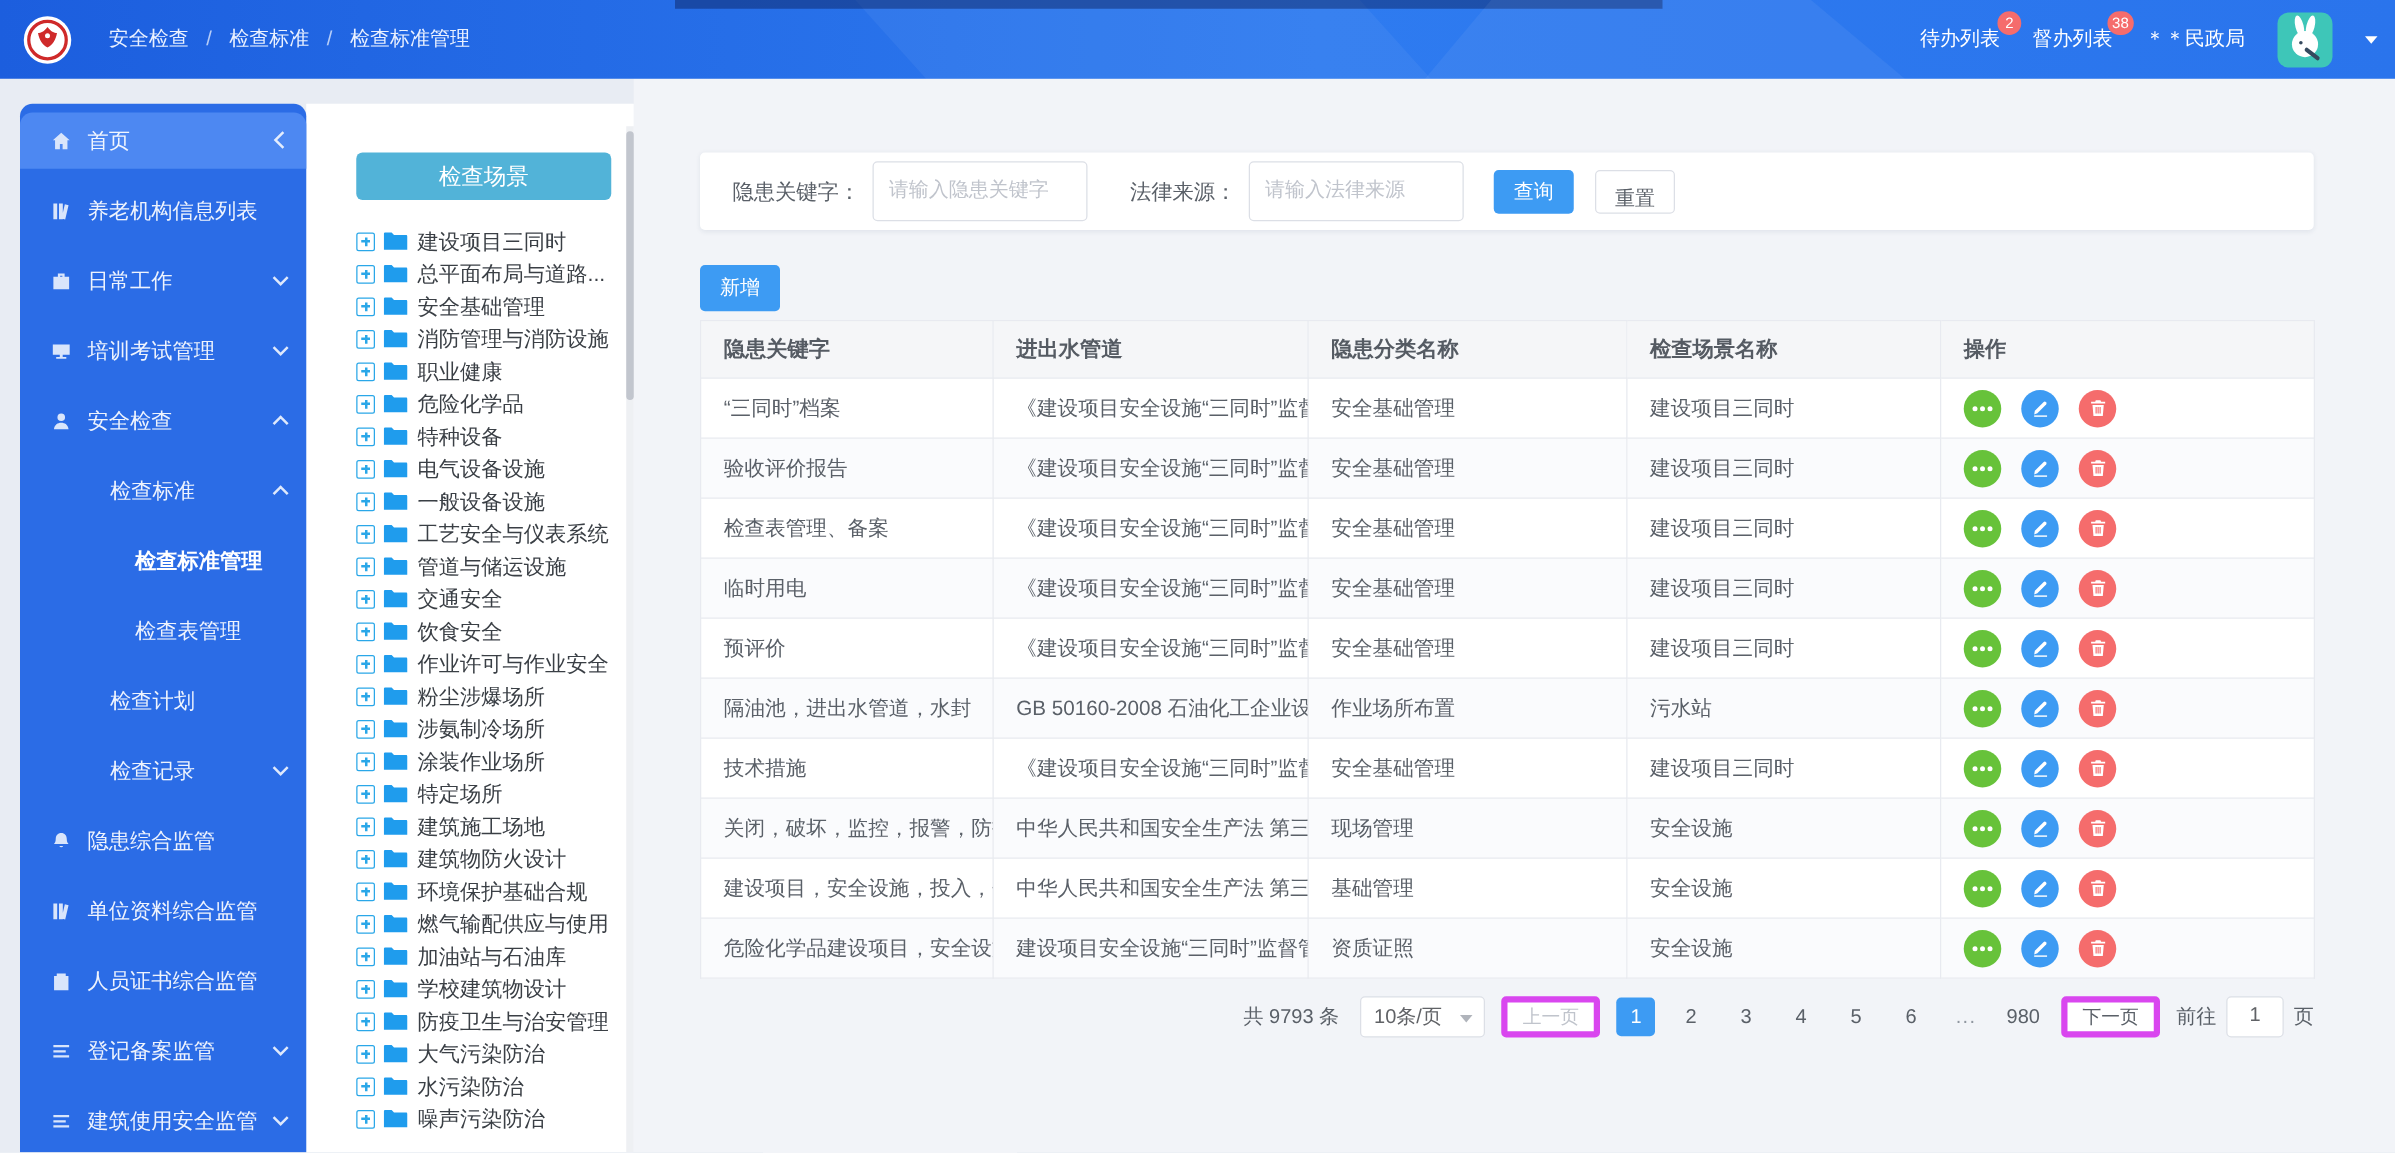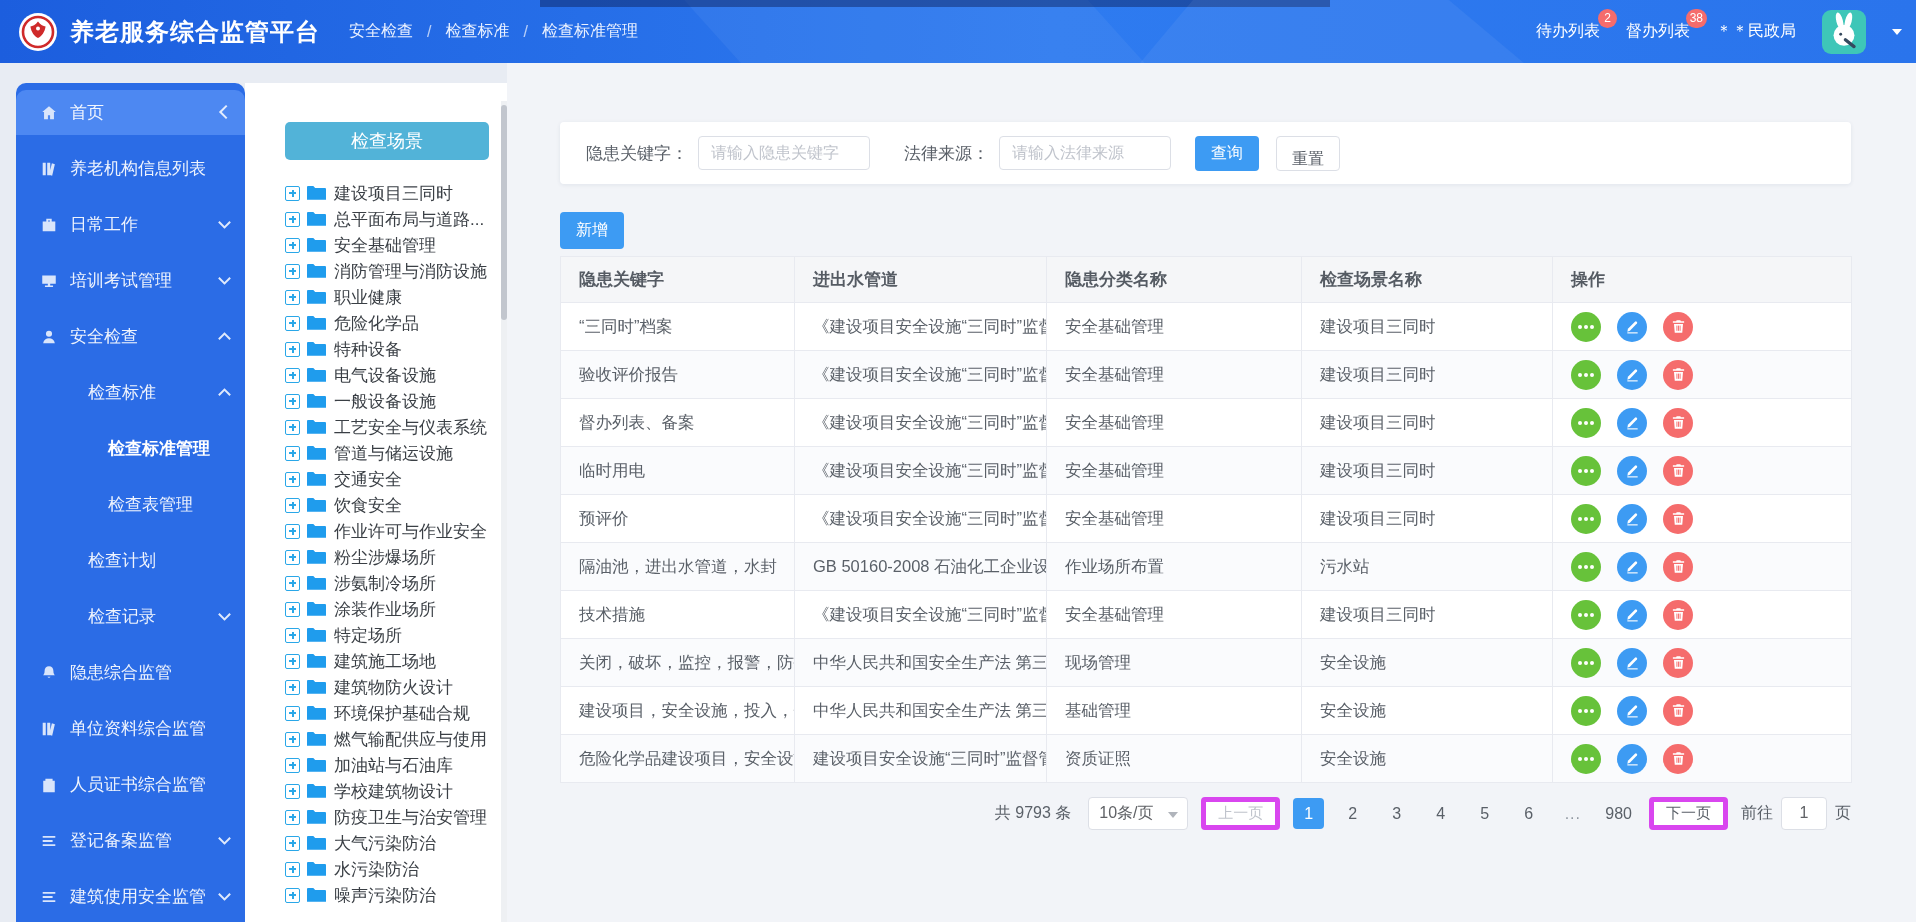--- a/index.html
+++ b/index.html
@@ -50,21 +50,21 @@
   .plusbox::after{content:"";position:absolute;top:3px;bottom:3px;left:50%;width:2px;margin-left:-1px;background:#2aa7e8;}
   .folder{width:19px;height:16px;margin-left:7px;flex:0 0 auto;}
   .tlabel{margin-left:8px;font-size:17px;color:#3a3f45;}
   .vscroll{position:absolute;right:0;top:18px;bottom:0;width:6px;background:#eef0f3;}
   .vthumb{position:absolute;top:4px;left:0;width:6px;height:215px;background:#c2c6ce;border-radius:3px;cursor:pointer;}
 
   
   .main{position:absolute;left:507px;top:63px;width:1409px;height:859px;background:#f2f4f8;}
   .fcard{position:absolute;left:53px;top:59px;width:1291px;height:62px;background:#fff;border-radius:4px;box-shadow:0 1px 4px rgba(30,50,90,.08);display:flex;align-items:center;padding-left:26px;}
   .flabel{font-size:17px;color:#5a6068;white-space:nowrap;}
-  .finput{width:172px;height:34px;border:1px solid #dcdfe6;border-radius:4px;margin-left:10px;padding:0 12px;font-size:16px;color:#606266;font-family:inherit;}
+  .finput{width:172px;height:48px;border:1px solid #dcdfe6;border-radius:4px;margin-left:10px;padding:0 12px;font-size:16px;color:#606266;font-family:inherit;}
   .finput::placeholder{color:#c0c4cc;}
   .gap30{margin-left:34px;}
   .btn{height:35px;border:none;border-radius:4px;font-size:16px;cursor:pointer;font-family:inherit;white-space:nowrap;}
   .btn.primary{background:#3d9bf3;color:#fff;padding:0 16px;}
   .btn.plain{background:#fff;color:#5a6068;border:1px solid #dcdfe6;padding:12px 15px;}
   .search-btn{margin-left:24px;}
   .reset-btn{margin-left:17px;}
   .add-btn{position:absolute;left:53px;top:149px;height:37px;padding:0 17px;}
 
   
@@ -103,21 +103,20 @@
     <div class="deco1"></div>
     <div class="deco2"></div>
     <div class="deco3"></div>
     <div class="hdr-left">
       <svg class="logo" viewBox="0 0 40 40">
         <circle cx="20" cy="20" r="19" fill="#fff"></circle>
         <circle cx="20" cy="20" r="15" fill="none" stroke="#cf2a2a" stroke-width="2.6"></circle>
         <path d="M20 9.5c2.6 3.6 5.4 4.8 7.6 4.9-.9 5.6-3.7 9.6-7.6 11.6-3.9-2-6.7-6-7.6-11.6 2.2-.1 5-1.3 7.6-4.9z" fill="#cf2a2a"></path>
         <circle cx="20" cy="16.5" r="2" fill="#fff"></circle>
       </svg>
-      <div class="apptitle">养老服务综合监管平台</div>
       <div class="crumbs">
         <span class="crumb">安全检查</span>
         <span class="crumb-sep">/</span>
         <span class="crumb">检查标准</span>
         <span class="crumb-sep">/</span>
         <span class="crumb">检查标准管理</span>
       </div>
     </div>
     <div class="hdr-right">
       <div class="navlink">
@@ -508,21 +507,21 @@
                 <button class="act del">
                   <svg viewBox="0 0 16 16">
                     <path d="M6 1.3h4l.5 1.2H14v1.6H2V2.5h3.5zM3.2 5.3h9.6l-.8 9.4H4z" fill="#fff"></path>
                     <path d="M6.3 7v5.6M8 7v5.6M9.7 7v5.6" stroke="#f56c6c" stroke-width="1"></path>
                   </svg>
                 </button>
               </div>
             </td>
         </tr>
         <tr>
-          <td>督办列表、备案</td>
+          <td>检查表管理、备案</td>
           <td>《建设项目安全设施“三同时”监督...</td>
           <td>安全基础管理</td>
           <td>建设项目三同时</td>
           <td>
               <div class="acts">
                 <button class="act more">
                   <span class="dots"></span>
                 </button>
                 <button class="act edit">
                   <svg viewBox="0 0 16 16">

